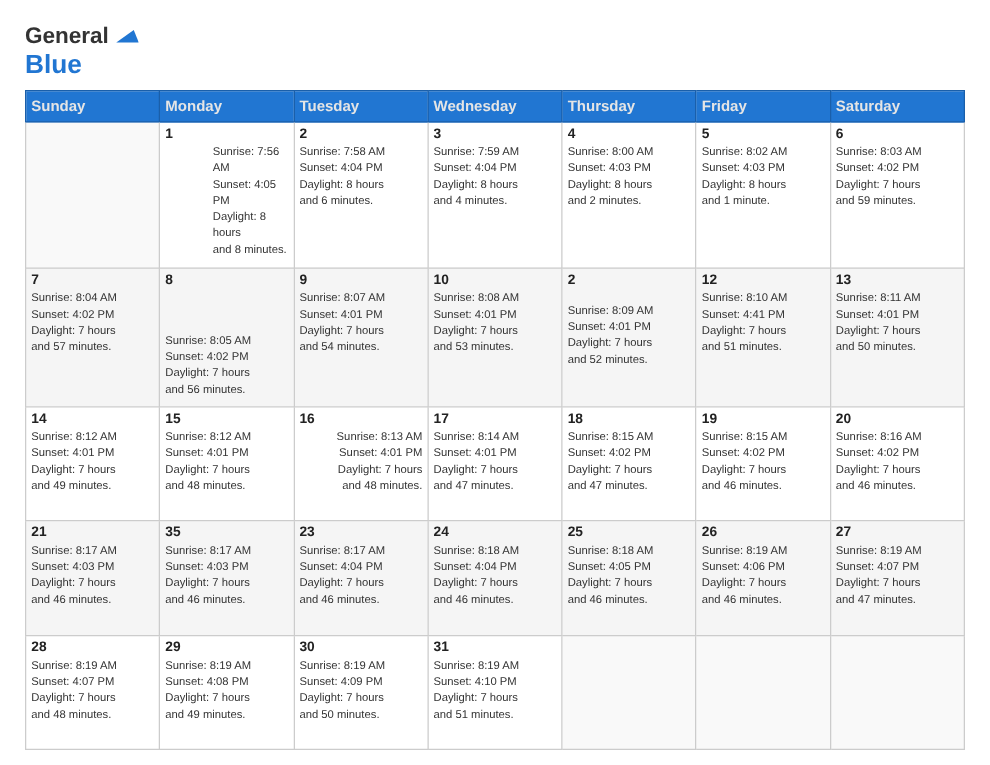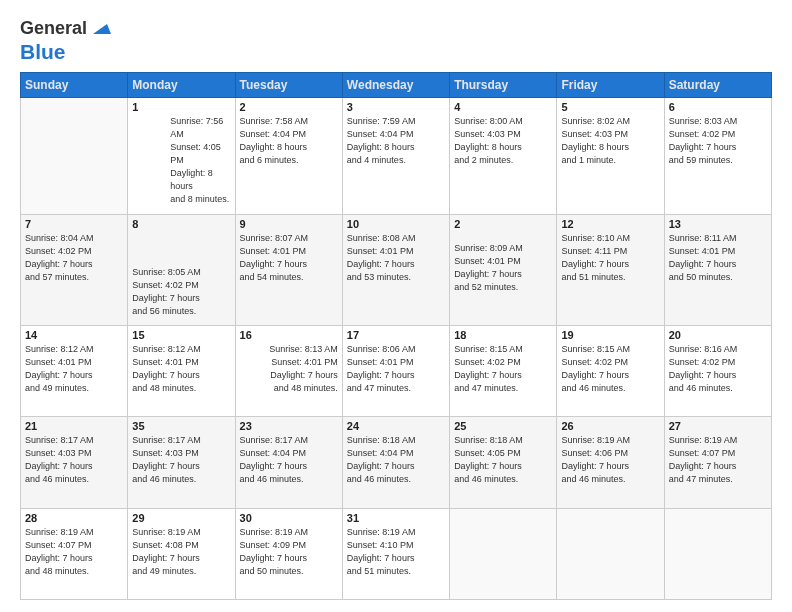--- a/index.html
+++ b/index.html
@@ -196,21 +196,21 @@
           <td>
             <div class="day-num">2</div>
             <div class="day-info" style="white-space: pre-line; margin-top: 12px;">Sunrise: 8:09 AM
 Sunset: 4:01 PM
 Daylight: 7 hours
 and 52 minutes.</div>
           </td>
           <td>
             <div class="day-num">12</div>
             <div class="day-info" style="white-space: pre-line;">Sunrise: 8:10 AM
-Sunset: 4:11 PM
+Sunset: 4:41 PM
 Daylight: 7 hours
 and 51 minutes.</div>
           </td>
           <td>
             <div class="day-num">13</div>
             <div class="day-info" style="white-space: pre-line;">Sunrise: 8:11 AM
 Sunset: 4:01 PM
 Daylight: 7 hours
 and 50 minutes.</div>
           </td>
@@ -232,21 +232,21 @@
           </td>
           <td>
             <div class="day-num">16</div>
             <div class="day-info" style="white-space: pre-line; text-align: right;">Sunrise: 8:13 AM
 Sunset: 4:01 PM
 Daylight: 7 hours
 and 48 minutes.</div>
           </td>
           <td>
             <div class="day-num">17</div>
-            <div class="day-info" style="white-space: pre-line;">Sunrise: 8:06 AM
+            <div class="day-info" style="white-space: pre-line;">Sunrise: 8:14 AM
 Sunset: 4:01 PM
 Daylight: 7 hours
 and 47 minutes.</div>
           </td>
           <td>
             <div class="day-num">18</div>
             <div class="day-info" style="white-space: pre-line;">Sunrise: 8:15 AM
 Sunset: 4:02 PM
 Daylight: 7 hours
 and 47 minutes.</div>

